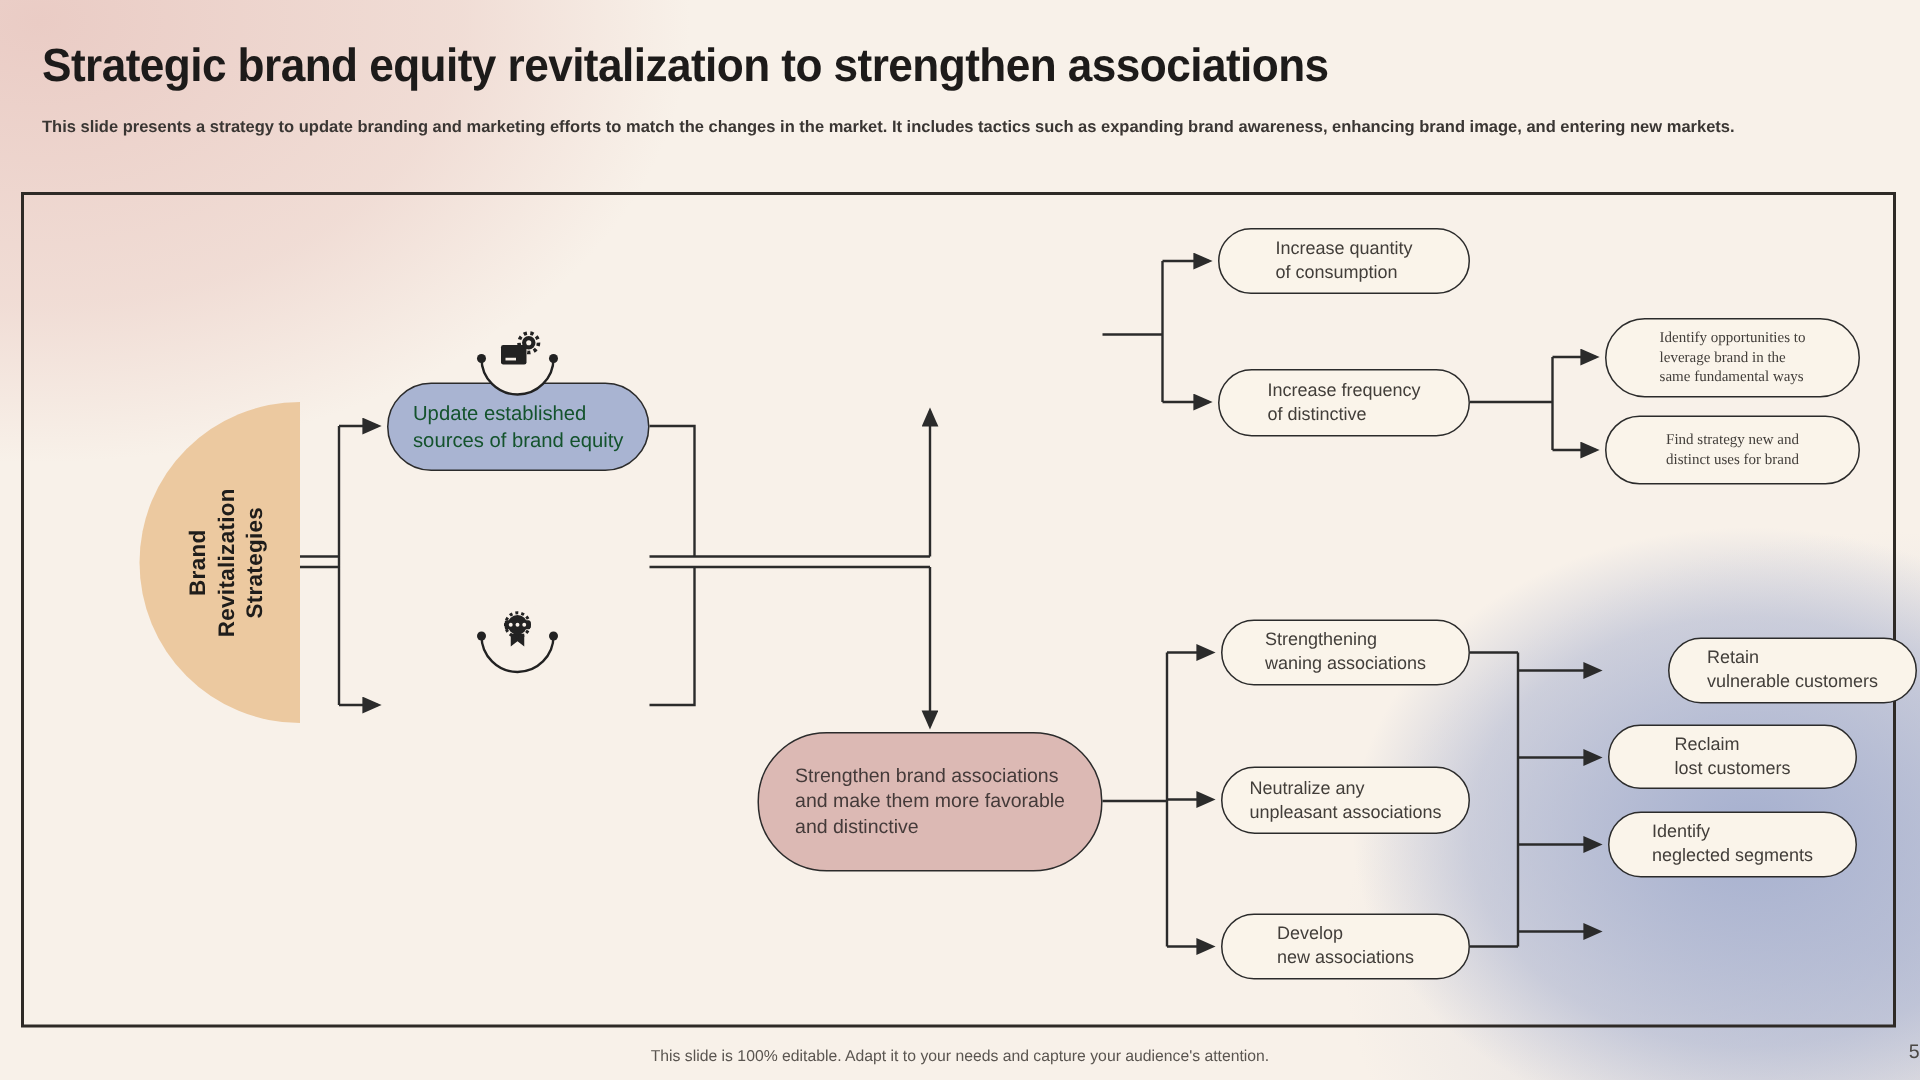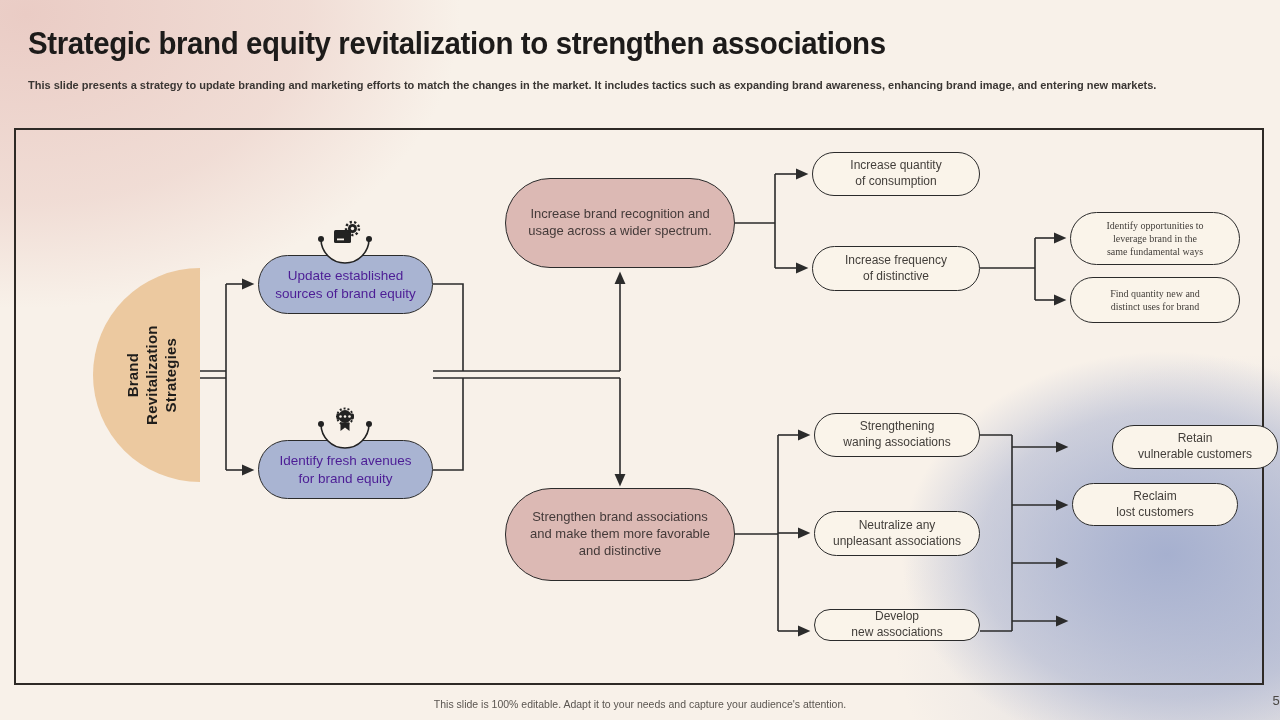--- a/index.html
+++ b/index.html
@@ -33,24 +33,24 @@
     left:45px;top:268px;width:214px;height:214px;
     display:flex;align-items:center;justify-content:center;pointer-events:none;
   }
   .hub-label-wrap span{
     display:block;width:214px;transform:rotate(-90deg);
     text-align:center;white-space:pre-line;
     font-size:15px;font-weight:700;color:#1f1d1b;line-height:1.25;letter-spacing:.2px;
   }
   .pill{
     position:absolute;display:flex;align-items:center;justify-content:center;
-    text-align:center;white-space:pre-line;box-sizing:border-box;
+    white-space:pre-line;box-sizing:border-box;
     border:1.4px solid #2b2b2b;line-height:1.3;
   }
-  .blue{background:var(--blue-box,#a9b4d2);border-radius:30px;font-size:13.5px;color:#4c1d95;}
+  .blue{background:var(--blue-box,#a9b4d2);border-radius:30px;font-size:13.5px;color:#14532d;}
   .pink{background:var(--pink-box,#dcb9b4);border-radius:46px;font-size:13px;color:#443a39;}
   .cream{background:var(--box-cream,#faf4ea);border-radius:23px;font-size:12px;color:#423e3a;}
   .cream.tall{border-radius:27px;font-size:10px;font-family:Liberation Serif, serif;}
   svg.lines{left:0;top:0;width:1280px;height:720px;pointer-events:none;}
   .footer-note{left:0;top:698px;width:1280px;text-align:center;font-size:10.5px;color:#5a5550;}
   .page-number{right:24px;top:693px;font-size:13px;color:#4a4743;}
 </style>
 </head>
 <body>
 
@@ -100,22 +100,20 @@
       <path d="M980 435 H1012 M980 631 H1012 M1012 435 V631"></path>
       <line x1="1012" y1="447" x2="1066" y2="447" marker-end="url(#arw)"></line>
       <line x1="1012" y1="505" x2="1066" y2="505" marker-end="url(#arw)"></line>
       <line x1="1012" y1="563" x2="1066" y2="563" marker-end="url(#arw)"></line>
       <line x1="1012" y1="621" x2="1066" y2="621" marker-end="url(#arw)"></line>
     </g>
   </svg>
 
   <div class="pill blue" style="left:258px;top:255px;width:175px;height:59px">Update established
 sources of brand equity</div>
-  <div class="pill blue" style="left:258px;top:440px;width:175px;height:59px">Identify fresh avenues
-for brand equity</div>
 
   <svg class="abs" style="left:315px;top:209px" width="60" height="60" viewBox="0 0 60 60">
     <circle cx="30" cy="30" r="24" fill="#f8f1e9"></circle>
     <path d="M6 30 A24 24 0 0 0 54 30" stroke="#222" stroke-width="1.6" fill="none"></path>
     <circle cx="6" cy="30" r="3" fill="#222"></circle>
     <circle cx="54" cy="30" r="3" fill="#222"></circle>
     <rect x="19" y="21" width="17" height="13" rx="1.5" fill="#222"></rect>
     <rect x="22" y="29.5" width="7" height="1.8" fill="#f8f1e9"></rect>
     <circle cx="37.5" cy="19.5" r="6.5" stroke="#222" stroke-width="2.4" stroke-dasharray="2.2 2.3" fill="none"></circle>
     <circle cx="37.5" cy="19.5" r="4.5" fill="#222"></circle>
@@ -129,45 +127,45 @@
     <circle cx="54" cy="30" r="3" fill="#222"></circle>
     <path d="M25.5 28.5 L25.5 37 L30 33.5 L34.5 37 L34.5 28.5 Z" fill="#222"></path>
     <circle cx="30" cy="22.5" r="8" stroke="#222" stroke-width="2" stroke-dasharray="2 2" fill="none"></circle>
     <circle cx="30" cy="22.5" r="6.5" fill="#222"></circle>
     <rect x="21.5" y="19.5" width="17" height="6" rx="1" fill="#222"></rect>
     <circle cx="25.5" cy="22.5" r="1.3" fill="#f8f1e9"></circle>
     <circle cx="30" cy="22.5" r="1.3" fill="#f8f1e9"></circle>
     <circle cx="34.5" cy="22.5" r="1.3" fill="#f8f1e9"></circle>
   </svg>
 
-  <div class="pill pink" style="left:505px;top:178px;width:230px;height:90px">Increase brand recognition and
-usage across a wider spectrum.</div>
   <div class="pill pink" style="left:505px;top:488px;width:230px;height:93px">Strengthen brand associations
 and make them more favorable
 and distinctive</div>
 
   <div class="pill cream" style="left:812px;top:152px;width:168px;height:44px">Increase quantity
 of consumption</div>
   <div class="pill cream" style="left:812px;top:246px;width:168px;height:45px">Increase frequency
 of distinctive</div>
 
   <div class="pill cream tall" style="left:1070px;top:212px;width:170px;height:53px">Identify opportunities to
 leverage brand in the
 same fundamental ways</div>
-  <div class="pill cream tall" style="left:1070px;top:277px;width:170px;height:46px">Find quantity new and
+  <div class="pill cream tall" style="left:1070px;top:277px;width:170px;height:46px">Find strategy new and
 distinct uses for brand</div>
 
   <div class="pill cream" style="left:814px;top:413px;width:166px;height:44px">Strengthening
 waning associations</div>
   <div class="pill cream" style="left:814px;top:511px;width:166px;height:45px">Neutralize any
 unpleasant associations</div>
-  <div class="pill cream" style="left:814px;top:609px;width:166px;height:32px">Develop
+  <div class="pill cream" style="left:814px;top:609px;width:166px;height:44px">Develop
 new associations</div>
 
   <div class="pill cream" style="left:1112px;top:425px;width:166px;height:44px">Retain
 vulnerable customers</div>
   <div class="pill cream" style="left:1072px;top:483px;width:166px;height:43px">Reclaim
 lost customers</div>
+  <div class="pill cream" style="left:1072px;top:541px;width:166px;height:44px">Identify
+neglected segments</div>
 
   <div class="abs footer-note">This slide is 100% editable. Adapt it to your needs and capture your audience's attention.</div>
   <div class="abs page-number">58</div>
 
 </div>
 
 </body></html>

